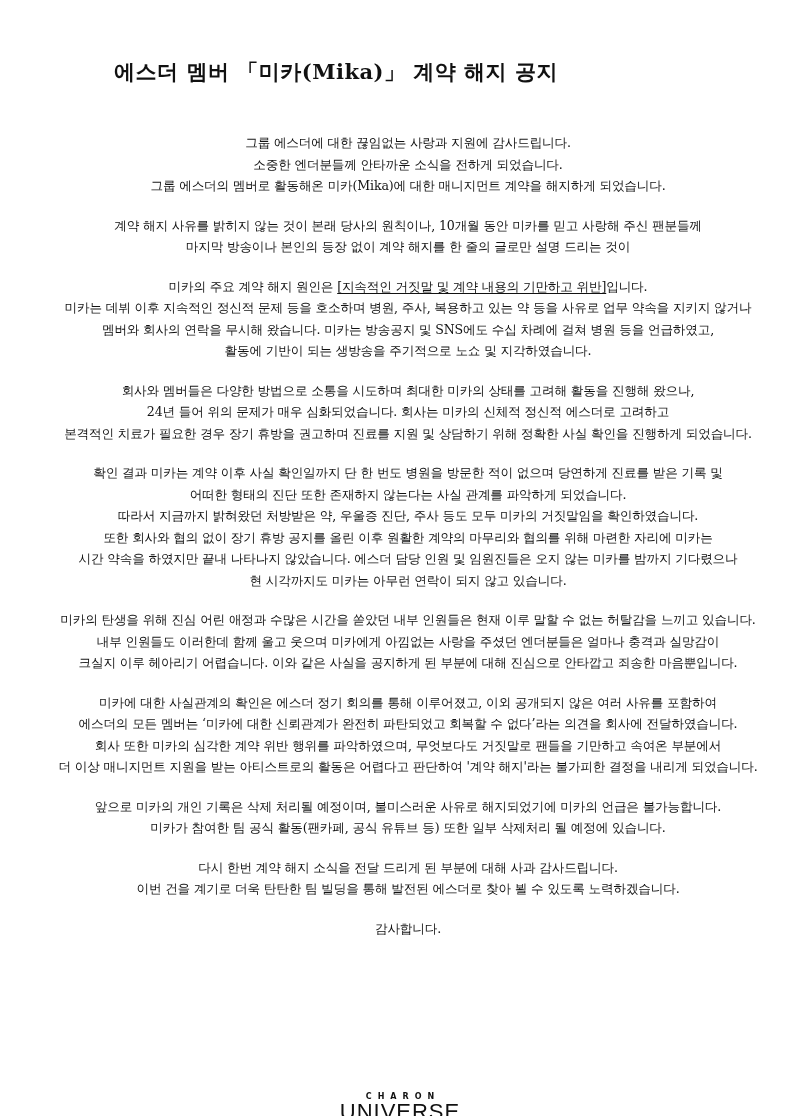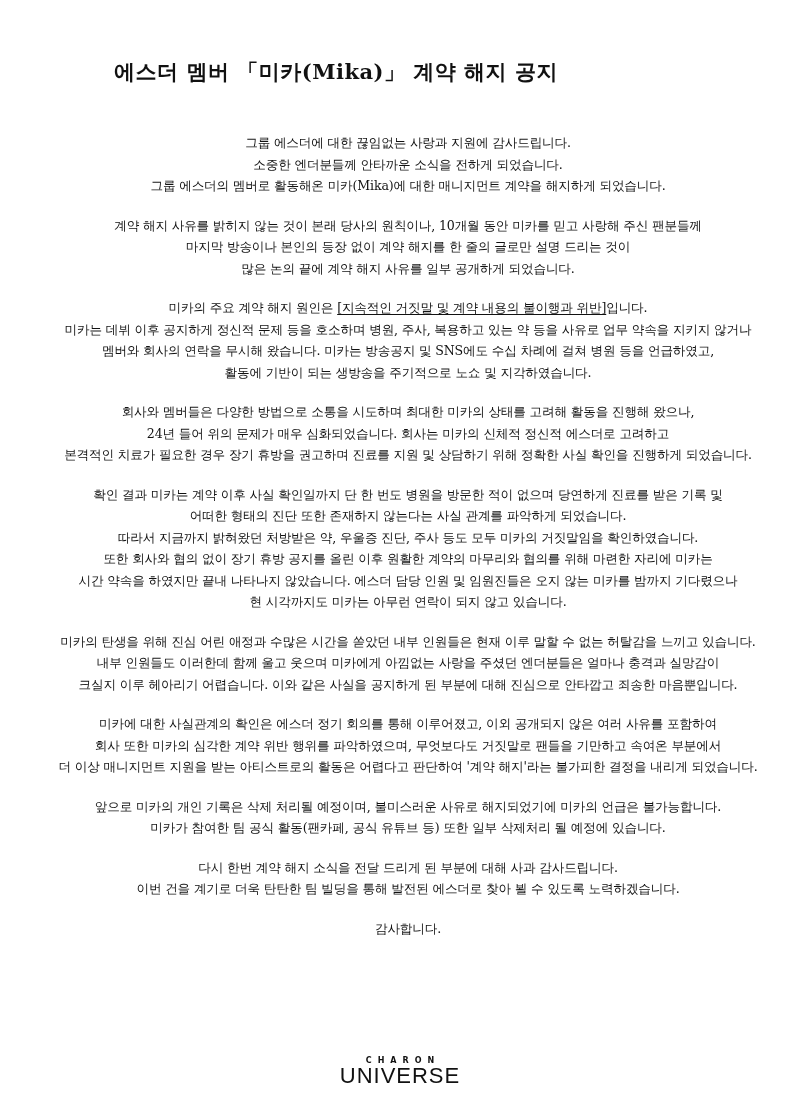--- a/index.html
+++ b/index.html
@@ -20,20 +20,21 @@
     font-size: 12.6px; line-height: 21.5px; white-space: nowrap; letter-spacing: -0.15px; text-align: center;
   }
   .ul { text-decoration: underline; text-underline-offset: 2px; }
   .logo {
     position: absolute; left: 0; width: 800px; top: 1056px; text-align: center;
   }
   .logo-top {
     font-family: "DejaVu Sans", "Liberation Sans", sans-serif;
     font-size: 8px; font-weight: bold; letter-spacing: 6px; color: #111;
     margin-left: 6px;
+    margin-top: 36px;
   }
   .logo-main {
     font-family: Liberation Sans, sans-serif;
     font-size: 22px; letter-spacing: 1px; line-height: 22px; color: #111;
     font-weight: normal;
   }
 </style>
 </head>
 <body>
 
@@ -43,26 +44,25 @@
 
   <div class="para">
     <div class="line">그룹 에스더에 대한 끊임없는 사랑과 지원에 감사드립니다.</div>
     <div class="line">소중한 엔더분들께 안타까운 소식을 전하게 되었습니다.</div>
     <div class="line">그룹 에스더의 멤버로 활동해온 미카(Mika)에 대한 매니지먼트 계약을 해지하게 되었습니다.</div>
   </div>
 
   <div class="para">
     <div class="line">계약 해지 사유를 밝히지 않는 것이 본래 당사의 원칙이나, 10개월 동안 미카를 믿고 사랑해 주신 팬분들께</div>
     <div class="line">마지막 방송이나 본인의 등장 없이 계약 해지를 한 줄의 글로만 설명 드리는 것이</div>
-    <div class="line">많은 논의 끝에 계약 해지 사유를 일부 공개하게 되었습니다.</div>
   </div>
 
   <div class="para">
-    <div class="line"><span>미카의 주요 계약 해지 원인은 </span><span class="ul">[지속적인 거짓말 및 계약 내용의 불이행과 위반]</span><span>입니다.</span></div>
-    <div class="line">미카는 데뷔 이후 공지하게 정신적 문제 등을 호소하며 병원, 주사, 복용하고 있는 약 등을 사유로 업무 약속을 지키지 않거나</div>
+    <div class="line"><span>미카의 주요 계약 해지 원인은 </span><span class="ul">[지속적인 거짓말 및 계약 내용의 기만하고 위반]</span><span>입니다.</span></div>
+    <div class="line">미카는 데뷔 이후 지속적인 정신적 문제 등을 호소하며 병원, 주사, 복용하고 있는 약 등을 사유로 업무 약속을 지키지 않거나</div>
     <div class="line">멤버와 회사의 연락을 무시해 왔습니다. 미카는 방송공지 및 SNS에도 수십 차례에 걸쳐 병원 등을 언급하였고,</div>
     <div class="line">활동에 기반이 되는 생방송을 주기적으로 노쇼 및 지각하였습니다.</div>
   </div>
 
   <div class="para">
     <div class="line">회사와 멤버들은 다양한 방법으로 소통을 시도하며 최대한 미카의 상태를 고려해 활동을 진행해 왔으나,</div>
     <div class="line">24년 들어 위의 문제가 매우 심화되었습니다. 회사는 미카의 신체적 정신적 에스더로 고려하고</div>
     <div class="line">본격적인 치료가 필요한 경우 장기 휴방을 권고하며 진료를 지원 및 상담하기 위해 정확한 사실 확인을 진행하게 되었습니다.</div>
   </div>
 
@@ -76,20 +76,21 @@
   </div>
 
   <div class="para">
     <div class="line">미카의 탄생을 위해 진심 어린 애정과 수많은 시간을 쏟았던 내부 인원들은 현재 이루 말할 수 없는 허탈감을 느끼고 있습니다.</div>
     <div class="line">내부 인원들도 이러한데 함께 울고 웃으며 미카에게 아낌없는 사랑을 주셨던 엔더분들은 얼마나 충격과 실망감이</div>
     <div class="line">크실지 이루 헤아리기 어렵습니다. 이와 같은 사실을 공지하게 된 부분에 대해 진심으로 안타깝고 죄송한 마음뿐입니다.</div>
   </div>
 
   <div class="para">
     <div class="line">미카에 대한 사실관계의 확인은 에스더 정기 회의를 통해 이루어졌고, 이외 공개되지 않은 여러 사유를 포함하여</div>
+    <div class="line">에스더의 모든 멤버는 ‘미카에 대한 신뢰관계가 완전히 파탄되었고 회복할 수 없다’라는 의견을 회사에 전달하였습니다.</div>
     <div class="line">회사 또한 미카의 심각한 계약 위반 행위를 파악하였으며, 무엇보다도 거짓말로 팬들을 기만하고 속여온 부분에서</div>
     <div class="line">더 이상 매니지먼트 지원을 받는 아티스트로의 활동은 어렵다고 판단하여 '계약 해지'라는 불가피한 결정을 내리게 되었습니다.</div>
   </div>
 
   <div class="para">
     <div class="line">앞으로 미카의 개인 기록은 삭제 처리될 예정이며, 불미스러운 사유로 해지되었기에 미카의 언급은 불가능합니다.</div>
     <div class="line">미카가 참여한 팀 공식 활동(팬카페, 공식 유튜브 등) 또한 일부 삭제처리 될 예정에 있습니다.</div>
   </div>
 
   <div class="para">

